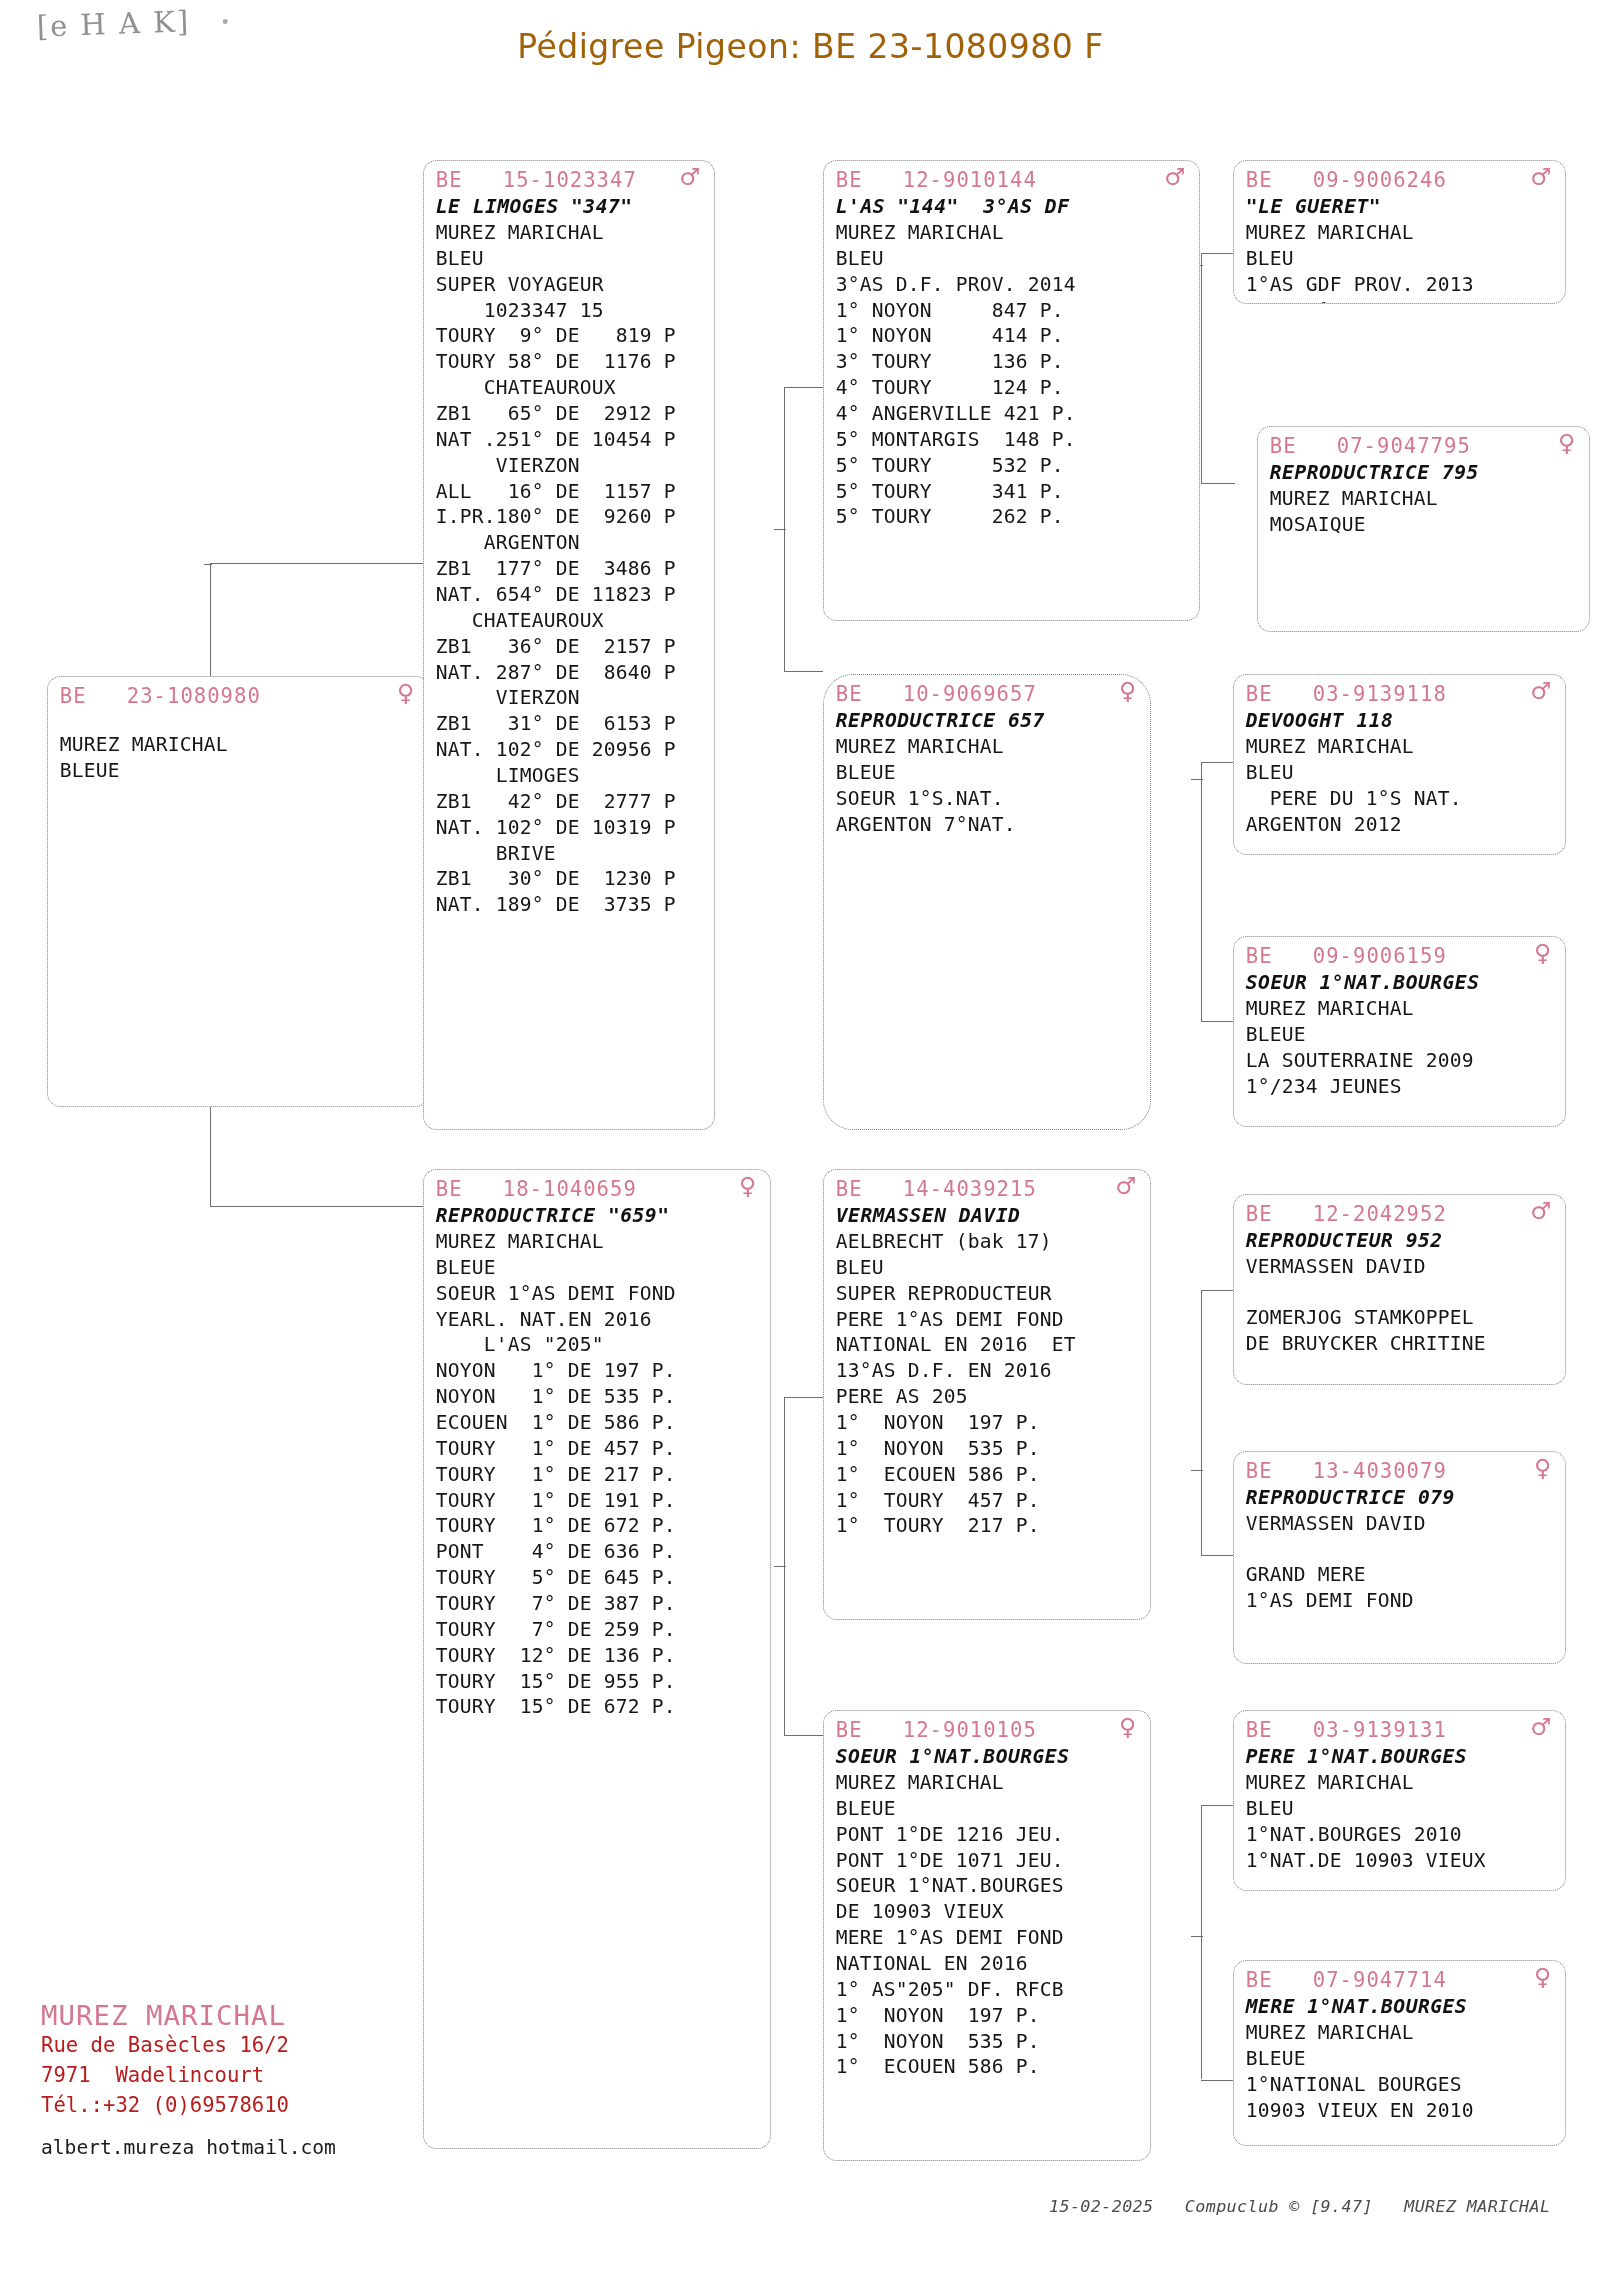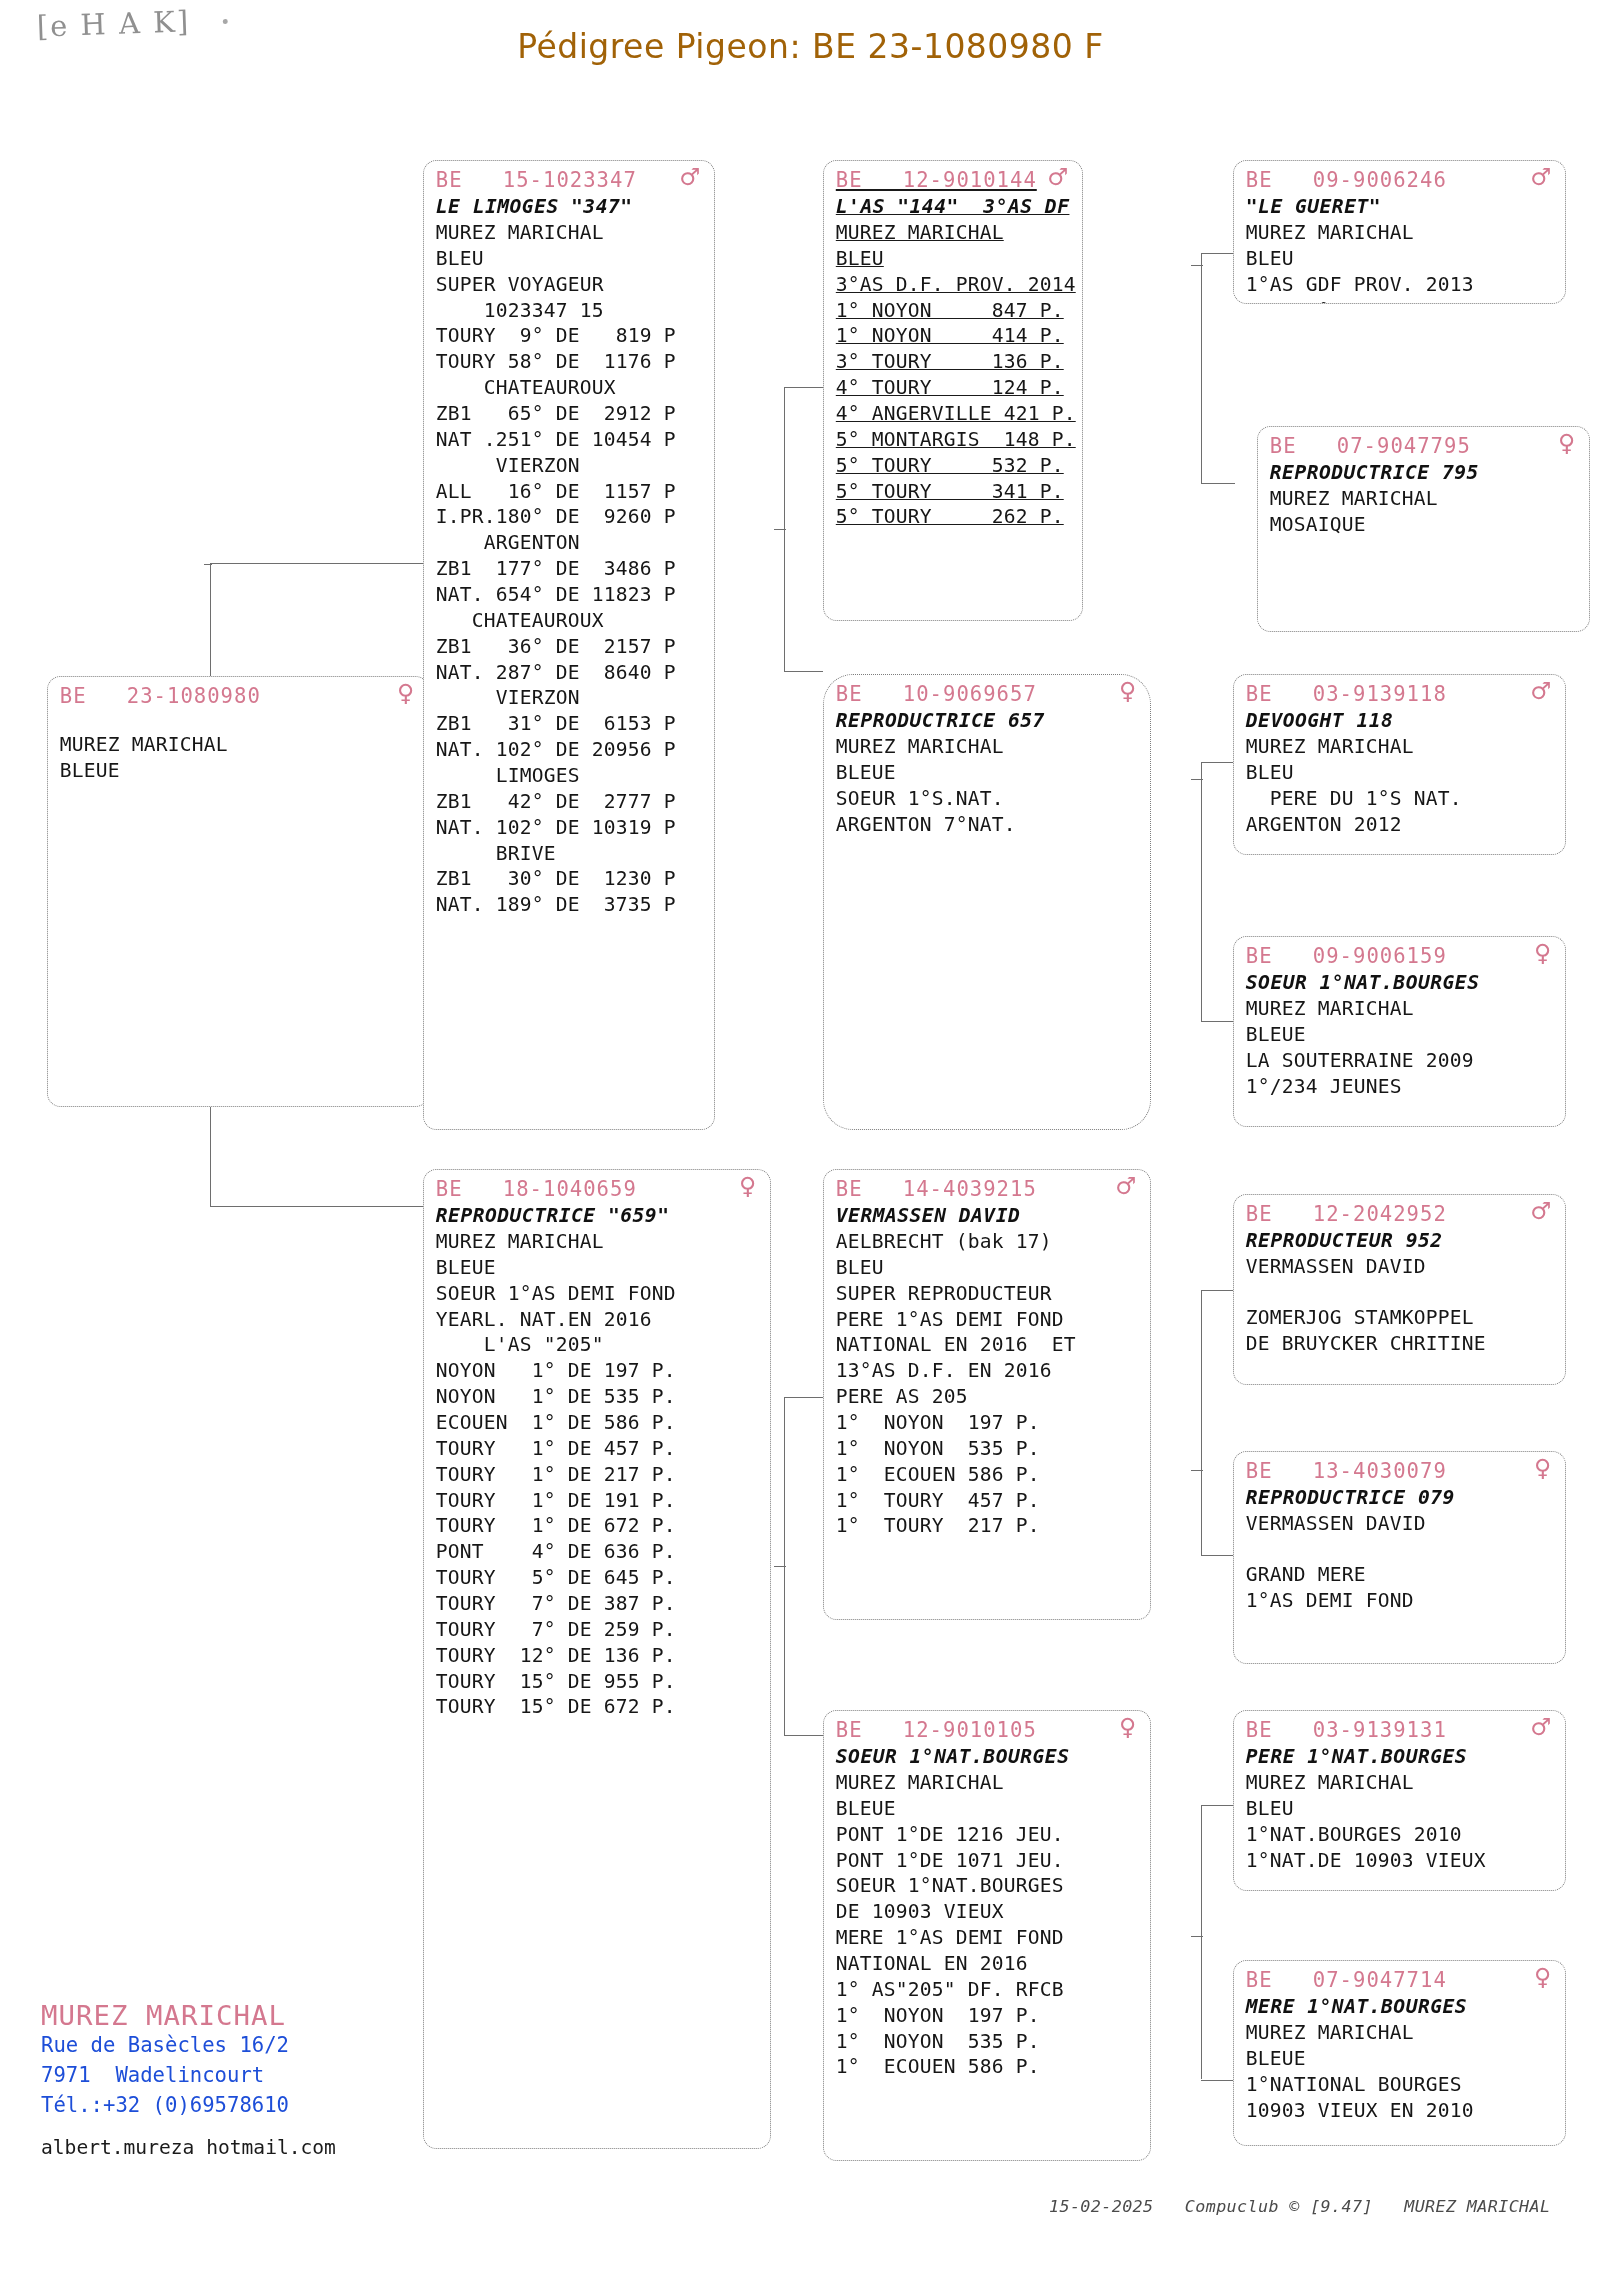--- a/index.html
+++ b/index.html
@@ -63,21 +63,21 @@
   .conn.v{width:1px;}
 
   
   .breeder{
     position:absolute;left:41px;top:2000px;width:421px;
   }
   .breeder .bname{
     color:#d4788f;font-size:27.4px;letter-spacing:1px;white-space:pre;
     font-family:"DejaVu Sans Mono","Liberation Mono",monospace;
   }
-  .breeder .bline{font-size:20.6px;white-space:pre;line-height:1.45;color:#1d4ed8;}
+  .breeder .bline{font-size:20.6px;white-space:pre;line-height:1.45;color:#b91c1c;}
   .breeder .bmail{font-size:19.6px;white-space:pre;color:#1a1a1a;margin-top:15.7px;}
 
   .foot-right{
     position:absolute;left:1049px;top:2196px;
     font-size:16.7px;color:#4a4a4a;white-space:pre;letter-spacing:0.4px;
     font-style:italic;
   }
 </style>
 </head>
 <body>
@@ -160,21 +160,21 @@
     <div class="ln">NAT. 102° DE 20956 P</div>
       <div class="ln">     LIMOGES</div>
     <div class="ln">ZB1   42° DE  2777 P</div>
       <div class="ln">NAT. 102° DE 10319 P</div>
     <div class="ln">     BRIVE</div>
       <div class="ln">ZB1   30° DE  1230 P</div>
     <div class="ln">NAT. 189° DE  3735 P</div>
   </div>
 </div>
 
-<div class="box" style="left:823px;top:160px;width:260px;height:461px;text-decoration:underline;">
+<div class="box" style="left:823px;top:160px;width:377px;height:461px;">
   <div class="ring">BE   12-9010144</div>
   <div class="sex">♂</div>
   <div class="nick">L'AS "144"  3°AS DF</div>
   <div>
     <div class="ln">MUREZ MARICHAL</div>
       <div class="ln">BLEU</div>
     <div class="ln">3°AS D.F. PROV. 2014</div>
       <div class="ln">1° NOYON     847 P.</div>
     <div class="ln">1° NOYON     414 P.</div>
       <div class="ln">3° TOURY     136 P.</div>

